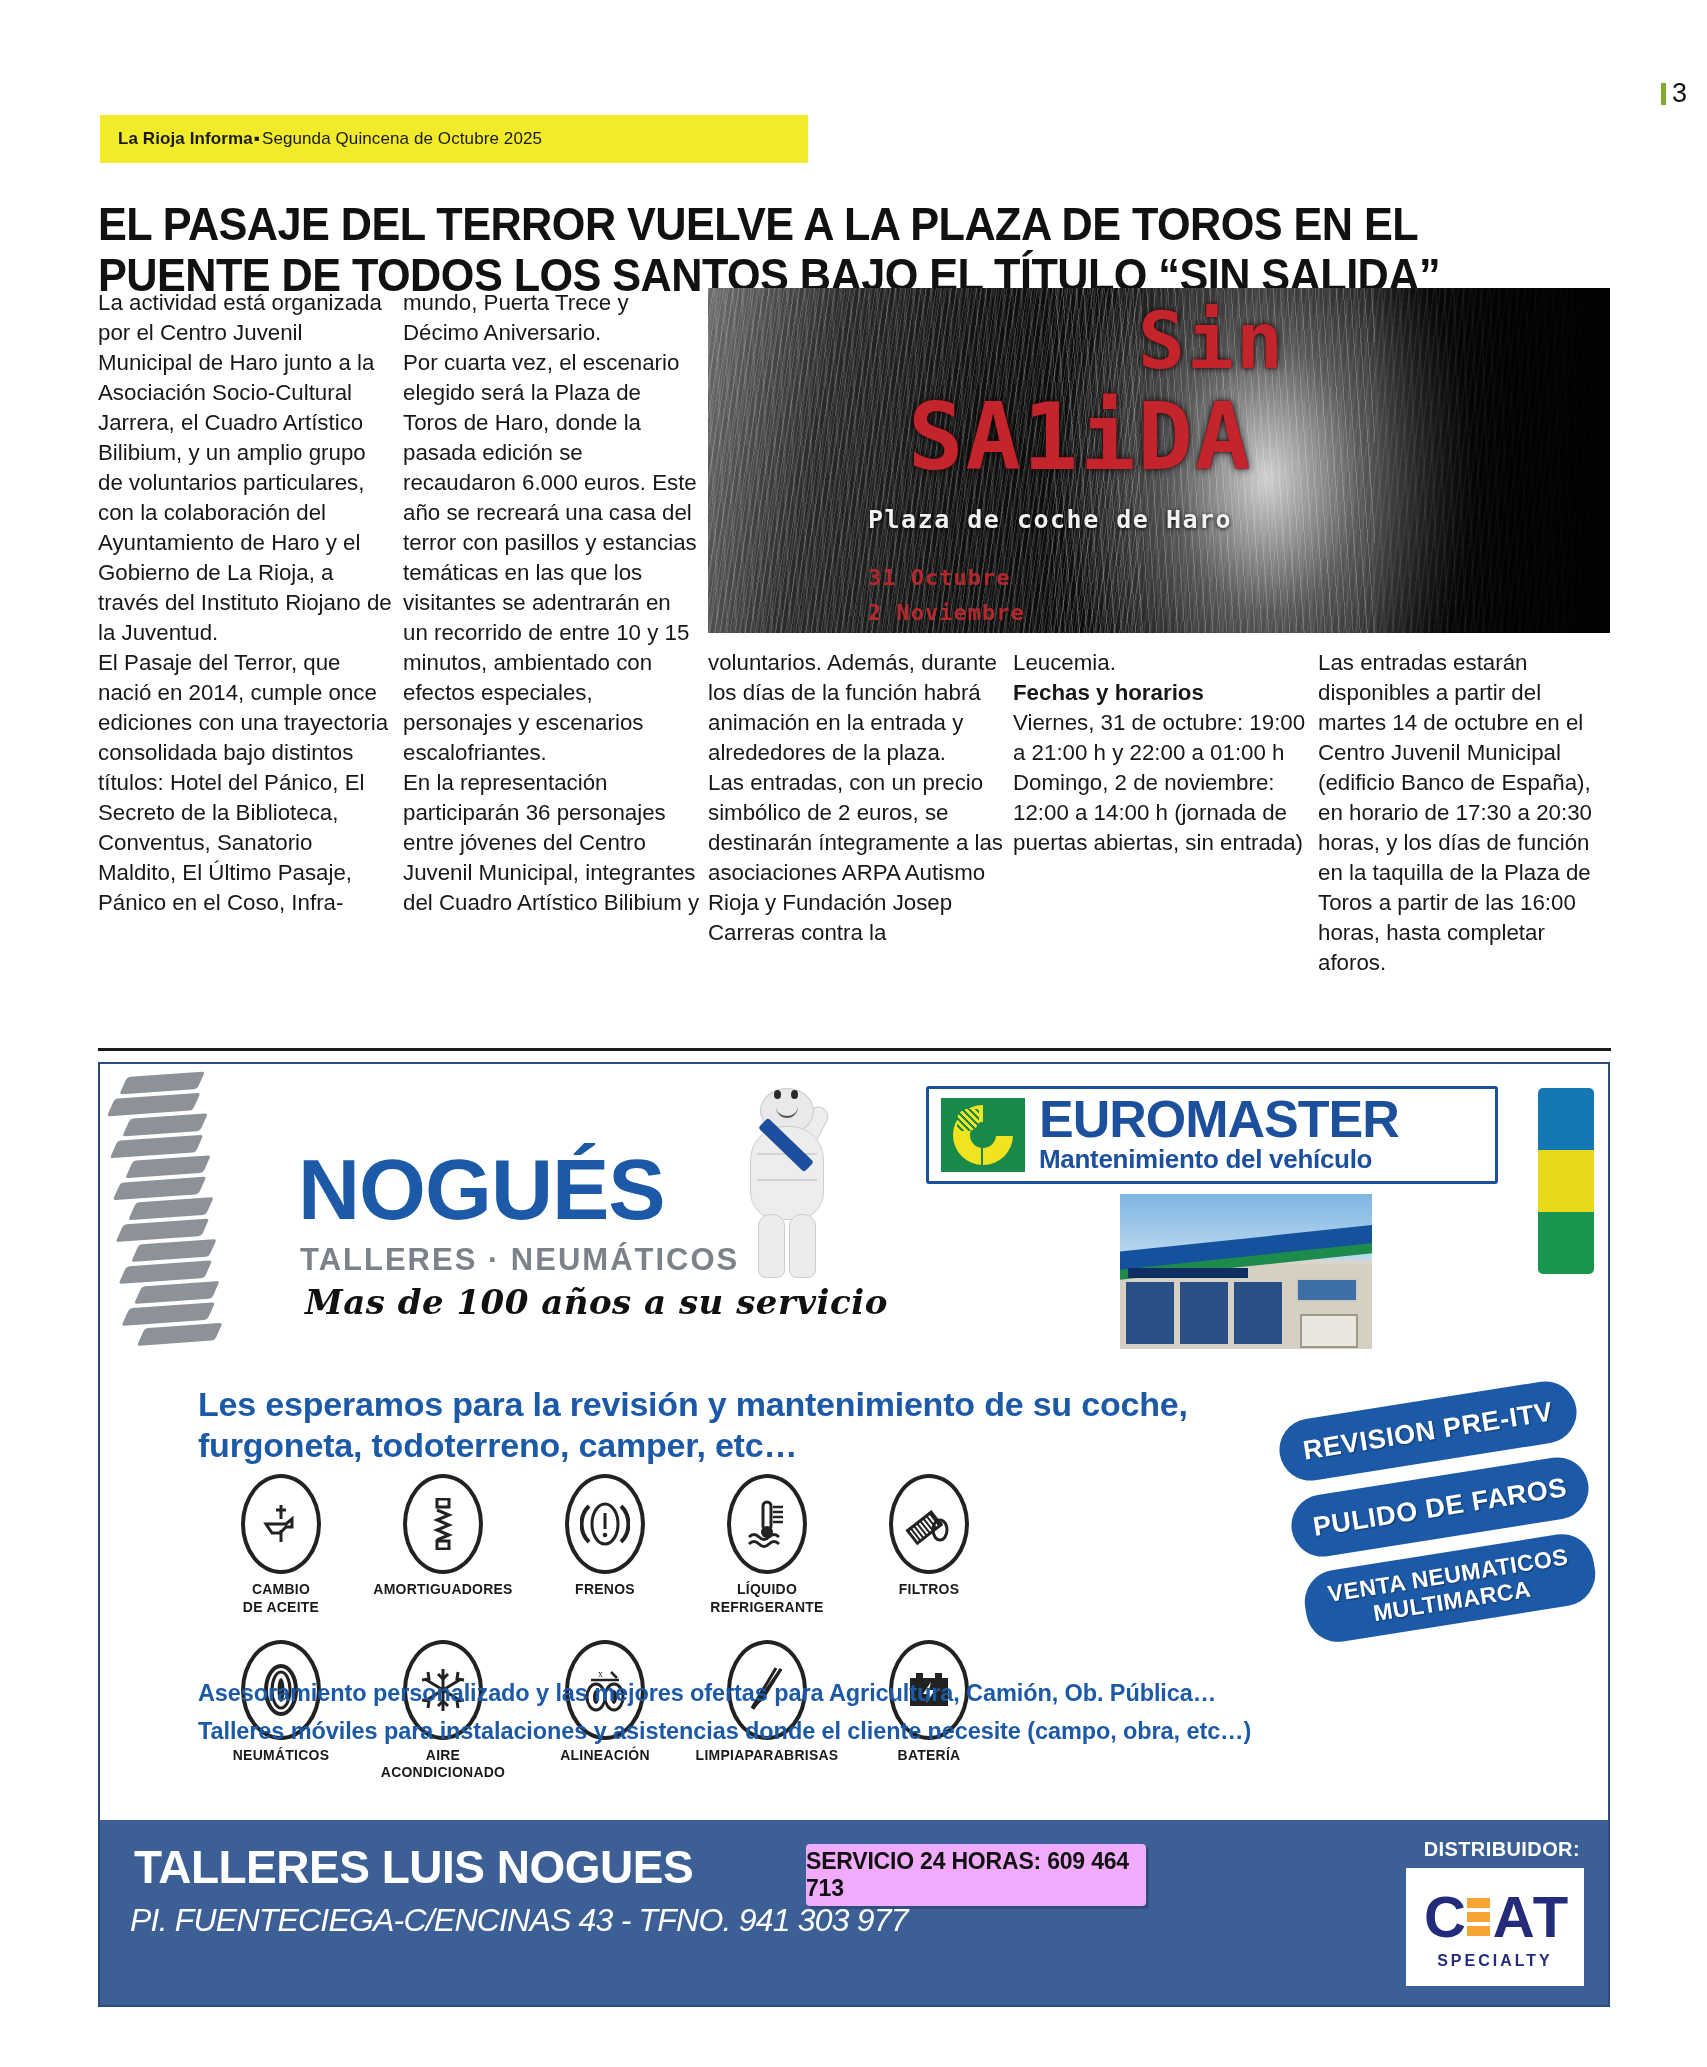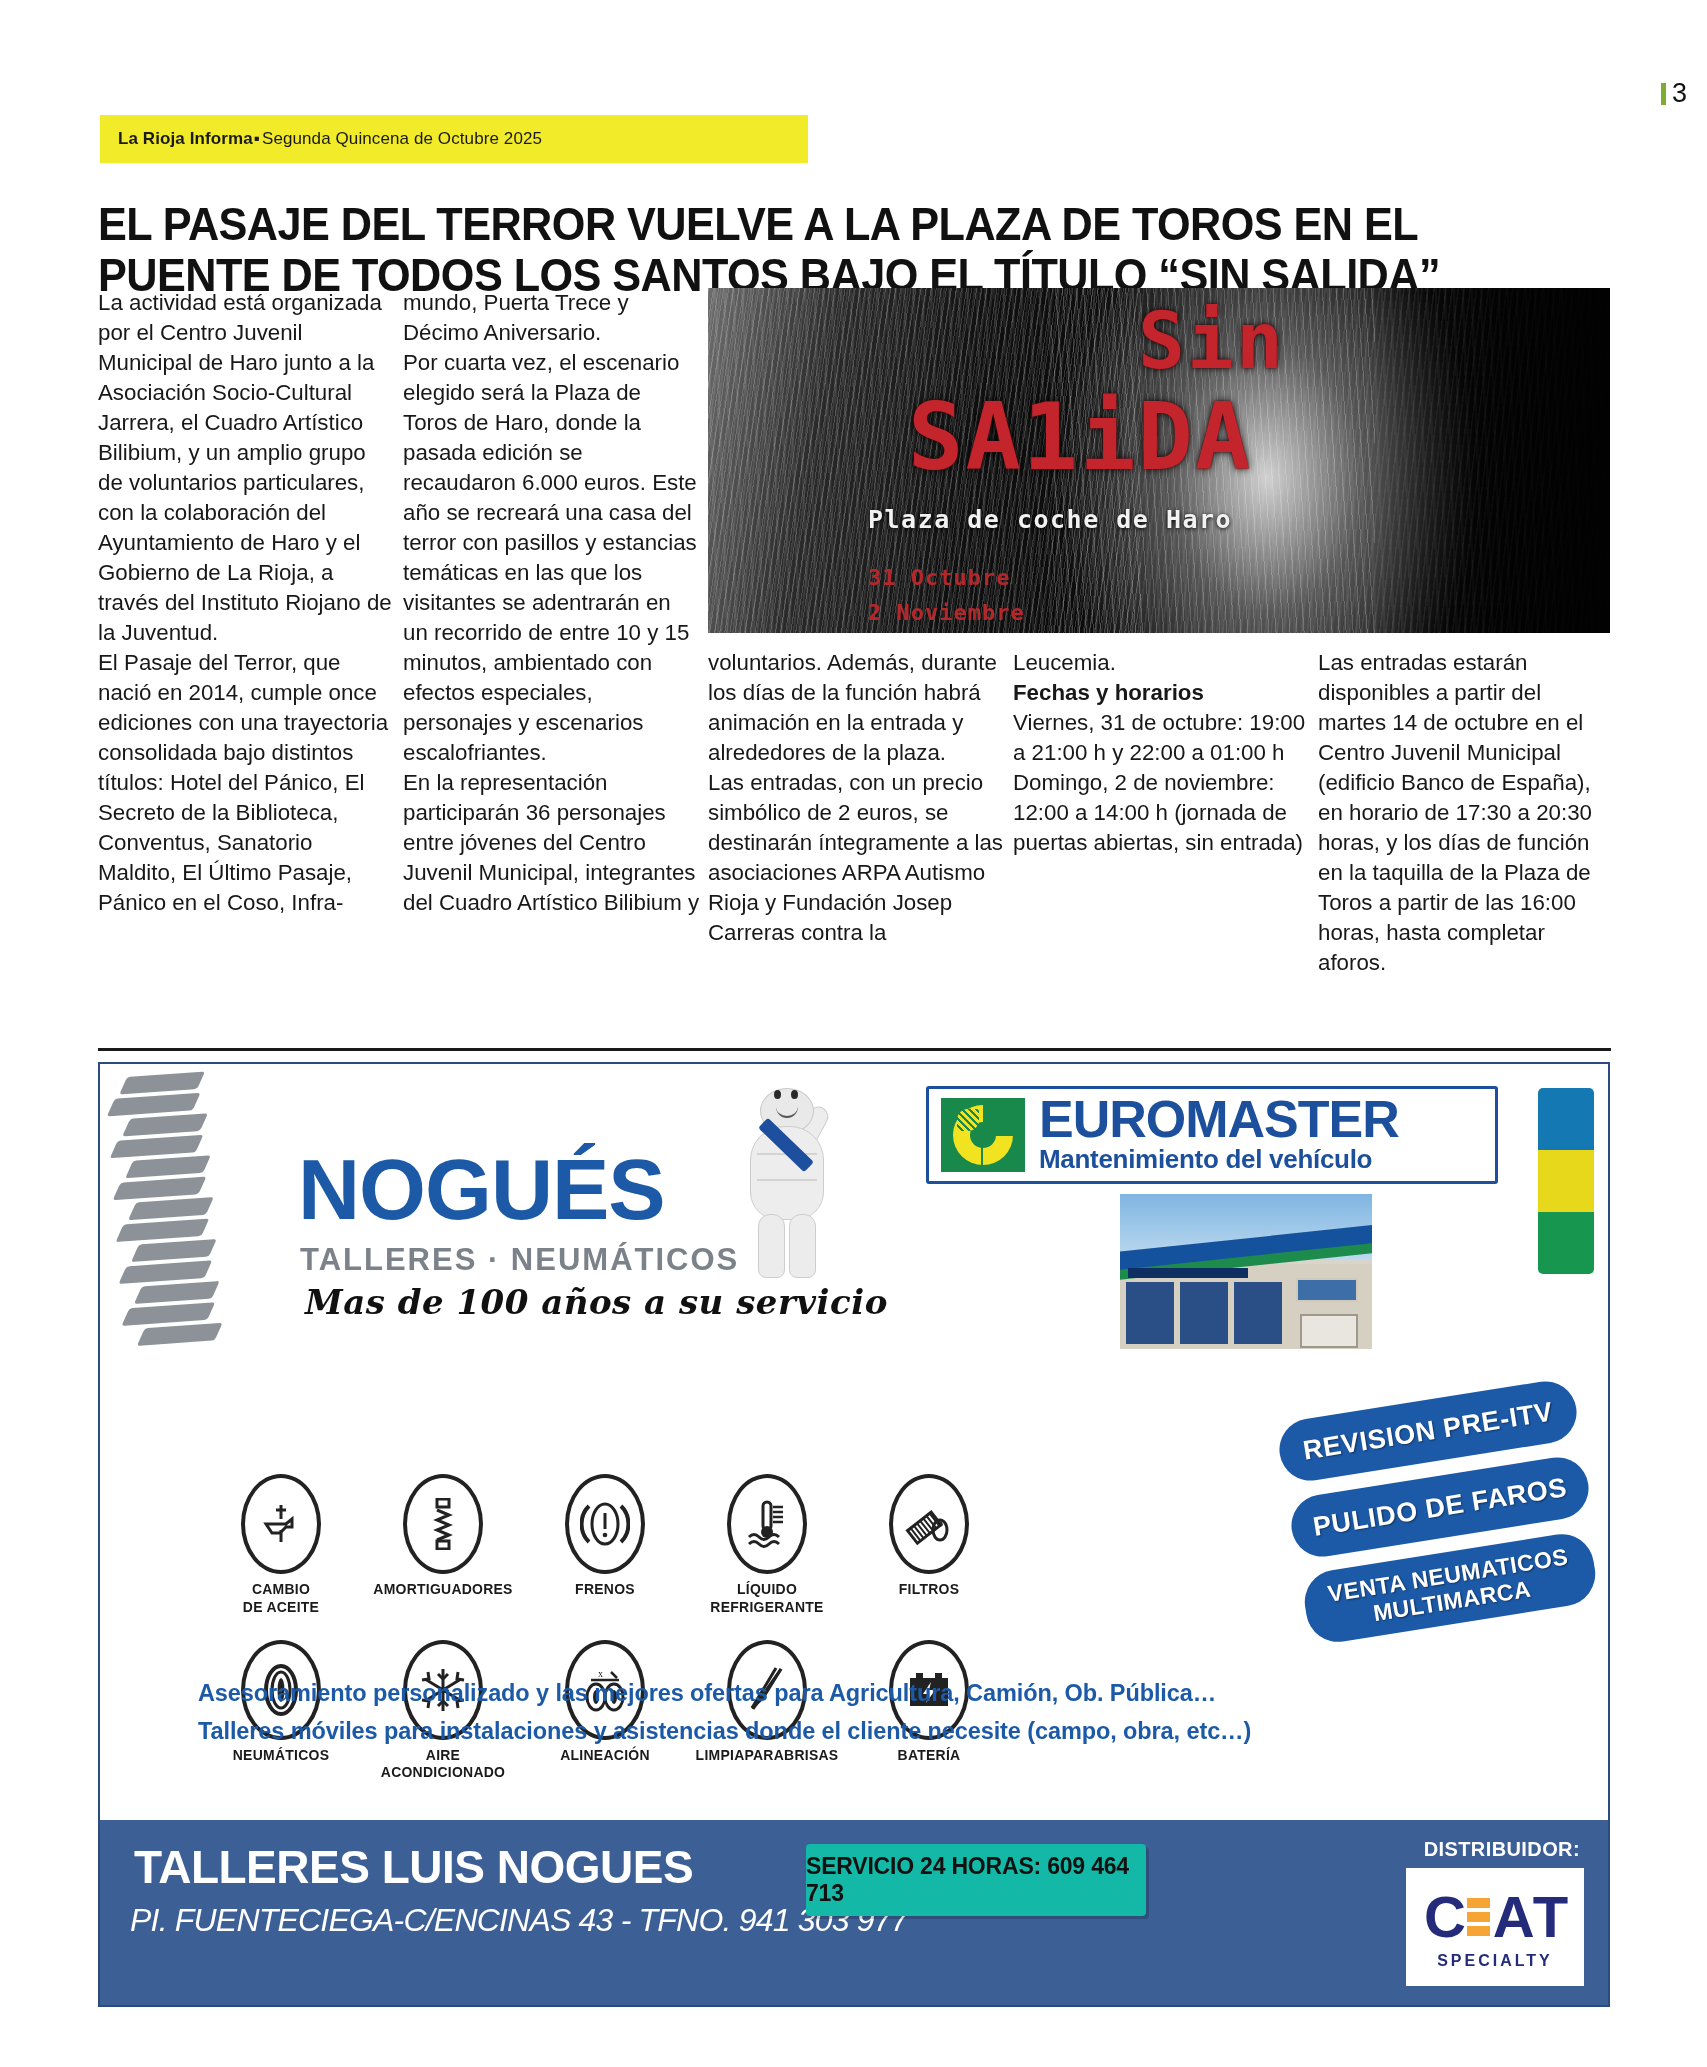--- a/index.html
+++ b/index.html
@@ -253,22 +253,22 @@
   }
   .ft-name{
     position:absolute;left:34px;top:20px;
     font-size:46px;font-weight:bold;color:#fff;letter-spacing:-.5px;
   }
   .ft-addr{
     position:absolute;left:30px;top:82px;
     font-size:32px;color:#fff;letter-spacing:-.8px;font-style:italic;
   }
   .ft-24h{
-    position:absolute;left:706px;top:24px;width:340px;height:72px;
-    background:#14b8a6;border-radius:4px;
+    position:absolute;left:706px;top:24px;width:340px;height:62px;
+    background:#f0abfc;border-radius:4px;
     display:flex;align-items:center;justify-content:center;
     font-size:23px;font-weight:bold;color:#111;letter-spacing:-.2px;
     box-shadow:3px 3px 0 rgba(0,0,0,.18);
   }
   .ft-dist-label{
     position:absolute;right:28px;top:18px;
     font-size:20px;font-weight:bold;color:#fff;letter-spacing:.4px;
   }
   .ceat{
     position:absolute;right:24px;top:48px;width:178px;height:118px;background:#fff;
@@ -408,20 +408,21 @@
       <div class="shop-win"></div>
       <div class="shop-door"></div>
     </div>
 
     <div class="flag">
       <i class="b"></i>
         <i class="y"></i>
         <i class="g"></i>
     </div>
 
+    <div class="ad-tagline">Les esperamos para la revisión y mantenimiento de su coche, furgoneta, todoterreno, camper, etc…</div>
 
     <div class="icons">
       <div class="icon-row">
 
         <div class="icon-cell">
           <div class="icon-oval">
             <svg width="42" height="44" viewBox="0 0 42 44">
               <path d="M21 3 v14" stroke="#222" stroke-width="3" fill="none"></path>
               <path d="M16 8 h10" stroke="#222" stroke-width="3"></path>
               <path d="M6 22 h20 l6 -5 v8 h-6 l-6 6 h-8 z" fill="none" stroke="#222" stroke-width="3"></path>

